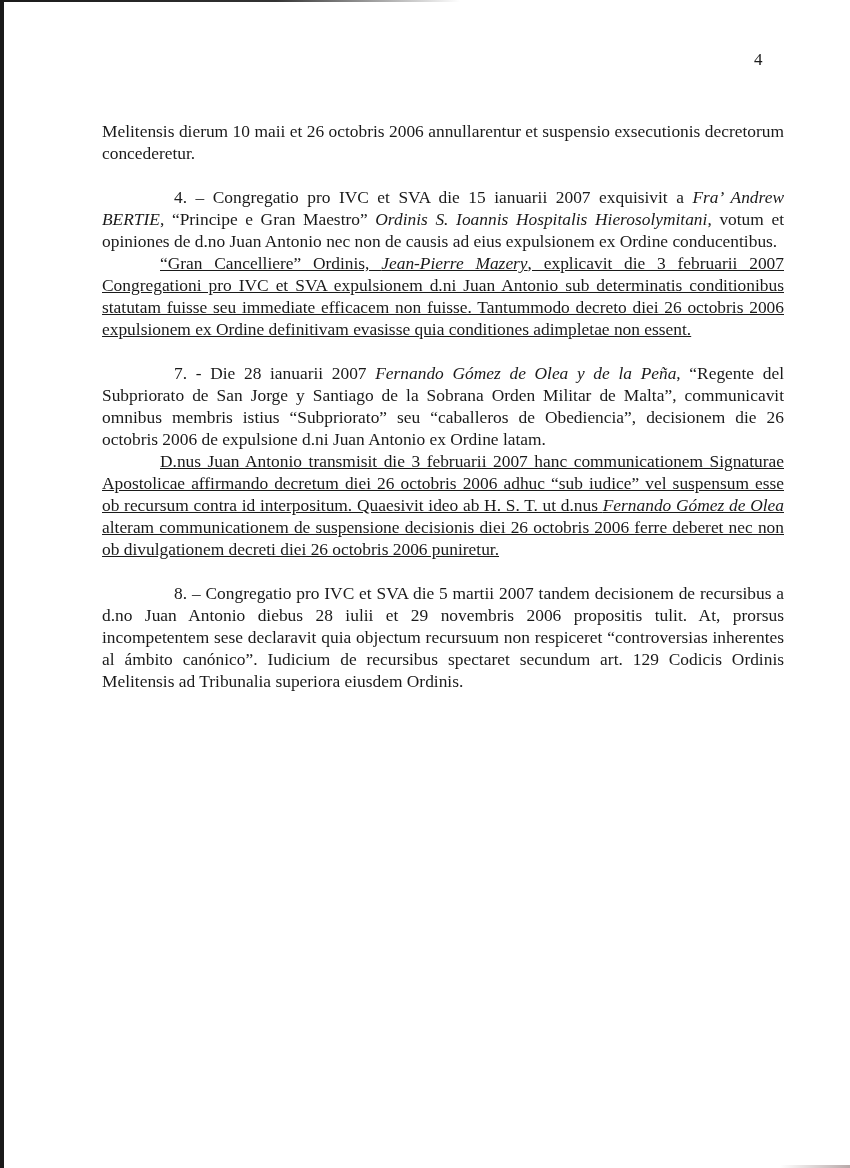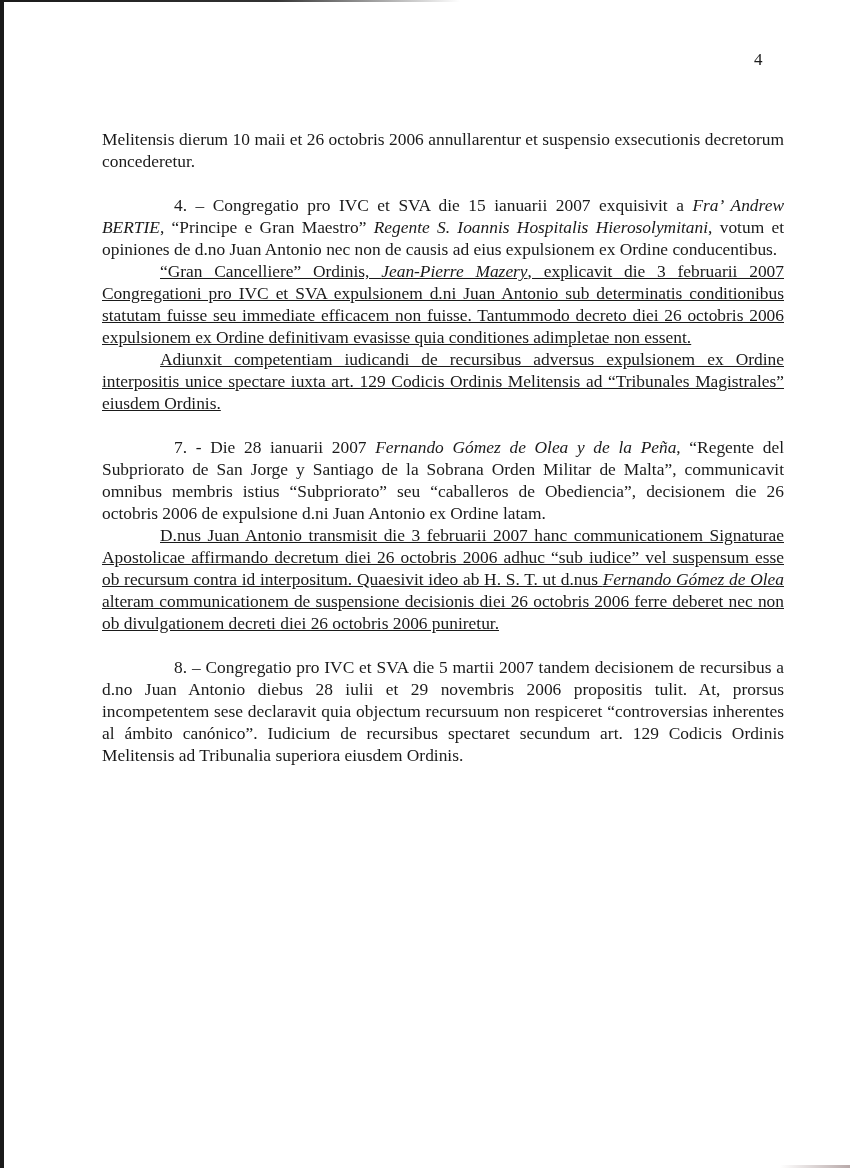--- a/index.html
+++ b/index.html
@@ -1,44 +1,43 @@
 <!DOCTYPE html>
 <html><head>
 <meta charset="utf-8">
 <style>
   html, body { margin: 0; padding: 0; background: #ffffff; }
   body { width: 850px; height: 1168px; position: relative; overflow: hidden; }
   .scan-edge-left { position: absolute; left: 0; top: 0; width: 4px; height: 1168px; background: #1a1a1a; }
   .scan-edge-top { position: absolute; left: 0; top: 0; width: 460px; height: 2px; background: linear-gradient(to right, #1a1a1a 0%, #333 60%, rgba(60,60,60,0) 100%); }
   .scan-edge-bottom { position: absolute; right: 0; bottom: 0; width: 70px; height: 3px; background: linear-gradient(to right, rgba(180,160,160,0), #b8a9a9); }
   .page-number { position: absolute; left: 754px; top: 50px; font-family: "Liberation Serif", serif; font-size: 17px; color: #1a1a1a; }
-  .content { position: absolute; left: 102px; top: 128px; width: 682px; font-family: "Liberation Serif", serif; font-size: 17.4px; line-height: 22px; color: #1a1a1a; }
+  .content { position: absolute; left: 102px; top: 120px; width: 682px; font-family: "Liberation Serif", serif; font-size: 17.4px; line-height: 22px; color: #1a1a1a; }
   .content p { margin: 0; text-align: justify; }
   .ind { text-indent: 58px; text-decoration: underline; }
   .sec-ind { text-indent: 72px; }
   .gap { margin-top: 22px !important; }
   em { font-style: italic; }
 </style>
 </head>
 <body>
 
 <div class="scan-edge-left"></div>
 <div class="scan-edge-top"></div>
 <div class="scan-edge-bottom"></div>
 
 <div class="page-number">4</div>
 
 <div class="content">
   <p>Melitensis dierum 10 maii et 26 octobris 2006 annullarentur et suspensio exsecutionis decretorum concederetur.</p>
 
-  <p class="sec-ind gap" style="margin-top:24px"><span>4. – Congregatio pro IVC et SVA die 15 ianuarii 2007 exquisivit a </span><em>Fra’ Andrew BERTIE</em><span>, “Principe e Gran Maestro” </span><em>Regente S. Ioannis Hospitalis Hierosolymitani</em><span>, votum et opiniones de d.no Juan Antonio nec non de causis ad eius expulsionem ex Ordine conducentibus.</span></p>
+  <p class="sec-ind gap" style="margin-top:24px"><span>4. – Congregatio pro IVC et SVA die 15 ianuarii 2007 exquisivit a </span><em>Fra’ Andrew BERTIE</em><span>, “Principe e Gran Maestro” </span><em>Ordinis S. Ioannis Hospitalis Hierosolymitani</em><span>, votum et opiniones de d.no Juan Antonio nec non de causis ad eius expulsionem ex Ordine conducentibus.</span></p>
 
   <p class="ind"><span>“Gran Cancelliere” Ordinis, </span><em>Jean-Pierre Mazery</em><span>, explicavit die 3 februarii 2007 Congregationi pro IVC et SVA expulsionem d.ni Juan Antonio sub determinatis conditionibus statutam fuisse seu immediate efficacem non fuisse. Tantummodo decreto diei 26 octobris 2006 expulsionem ex Ordine definitivam evasisse quia conditiones adimpletae non essent.</span></p>
 
-  <p class="ind">Adiunxit competentiam iudicandi de recursibus adversus expulsionem ex Ordine interpositis unice spectare iuxta art. 129 Codicis Ordinis Melitensis ad “Tribunales Magistrales” eiusdem Ordinis.</p>
 
 
   <p class="sec-ind gap" style="margin-top:26px"><span>7. -  Die 28 ianuarii 2007 </span><em>Fernando Gómez de Olea y de la Peña</em><span>, “Regente del Subpriorato de San Jorge y Santiago de la Sobrana Orden Militar de Malta”, communicavit omnibus membris istius “Subpriorato” seu “caballeros de Obediencia”, decisionem die 26 octobris 2006 de expulsione d.ni Juan Antonio ex Ordine latam.</span></p>
 
   <p class="ind"><span>D.nus Juan Antonio transmisit die 3 februarii 2007 hanc communicationem Signaturae Apostolicae affirmando decretum diei 26 octobris 2006 adhuc “sub iudice” vel suspensum esse ob recursum contra id interpositum. Quaesivit ideo ab H. S. T. ut d.nus </span><em>Fernando Gómez de Olea</em><span> alteram communicationem de suspensione decisionis diei 26 octobris 2006 ferre deberet nec non ob divulgationem decreti diei 26 octobris 2006 puniretur.</span></p>
 
   <p class="sec-ind gap" style="margin-top:30px">8. – Congregatio pro IVC et SVA die 5 martii 2007 tandem decisionem de recursibus a d.no Juan Antonio diebus 28 iulii et 29 novembris 2006 propositis tulit. At,  prorsus incompetentem sese declaravit quia objectum recursuum non respiceret “controversias inherentes al ámbito canónico”. Iudicium de recursibus spectaret secundum  art. 129 Codicis Ordinis Melitensis ad Tribunalia superiora eiusdem Ordinis.</p>
 
 
 </div>

